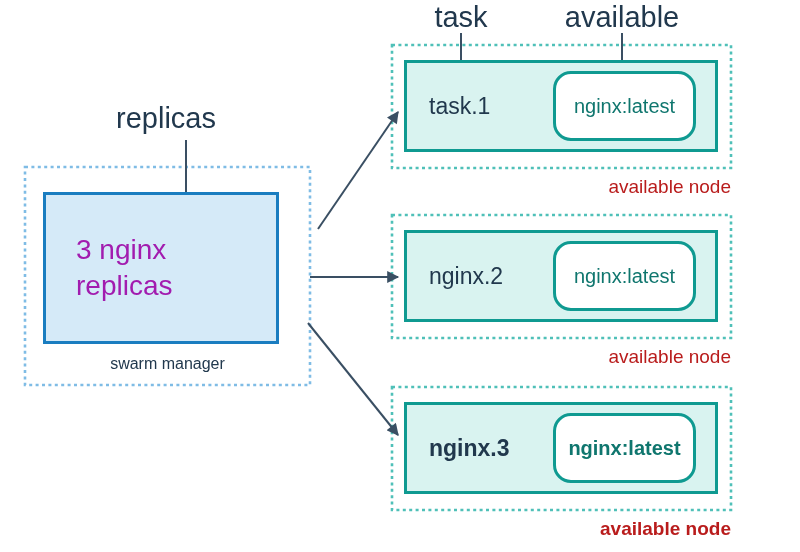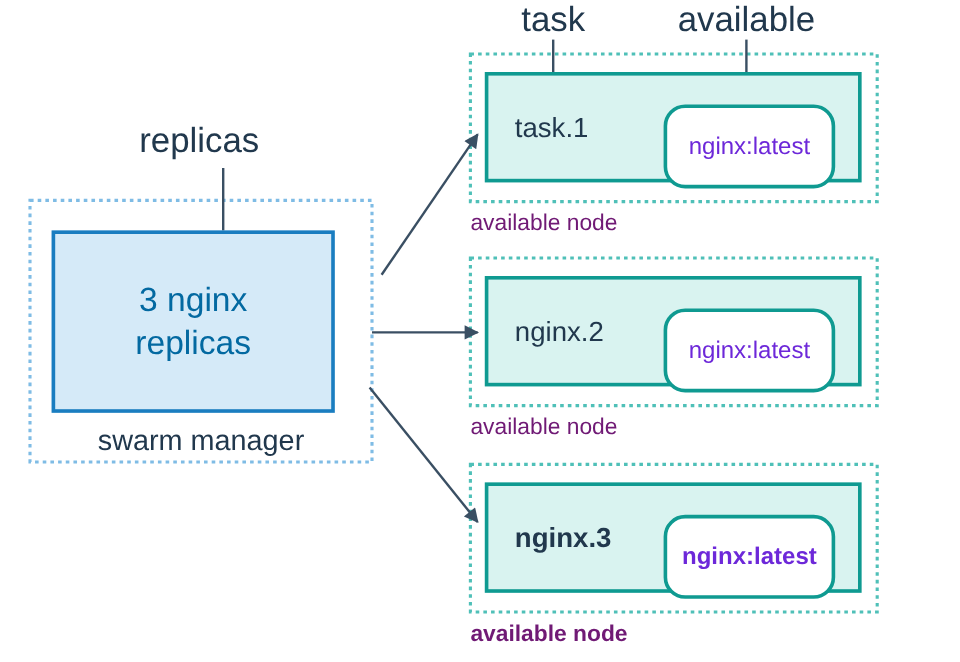--- a/index.html
+++ b/index.html
@@ -25,42 +25,41 @@
     height: 552px;
     pointer-events: none;
   }
   .lbl {
     position: absolute;
     text-align: center;
     color: #21384d;
     white-space: nowrap;
   }
   .lbl-big { font-size: 29px; line-height: 1.1; }
-  .lbl-caption { font-size: 24px; line-height: 1.1; }
+  .lbl-caption { font-size: 16px; line-height: 1.1; }
 
   
   .service-box {
     position: absolute;
     left: 43px;
     top: 192px;
     width: 236px;
     height: 152px;
     box-sizing: border-box;
     background: #d5eaf8;
     border: 3px solid #1a7dc0;
     display: flex;
     align-items: center;
     justify-content: center;
   }
   .service-box-text {
     width: 170px;
-    text-align: center;
     font-size: 28px;
     line-height: 1.28;
-    color: #0369a1;
+    color: #a21caf;
   }
 
   
   .node-group {
     position: absolute;
     left: 392px;
     width: 339px;
     height: 155px;
   }
   .task-box {
@@ -79,41 +78,41 @@
     top: 0;
     height: 86px;
     display: flex;
     align-items: center;
     font-size: 23px;
     color: #21384d;
   }
   .container-box {
     position: absolute;
     left: 146px;
-    top: 24px;
+    top: 8px;
     width: 143px;
     height: 70px;
     box-sizing: border-box;
     background: #ffffff;
     border: 3px solid #0f9a91;
     border-radius: 18px;
     display: flex;
     align-items: center;
     justify-content: center;
     font-size: 20px;
-    color: #6d28d9;
+    color: #0f766e;
   }
   .node-caption {
     position: absolute;
     left: 0;
     top: 131px;
     width: 339px;
-    text-align: left;
+    text-align: right;
     font-size: 19px;
-    color: #701a75;
+    color: #b91c1c;
   }
 </style>
 </head>
 <body>
 
 <div class="stage">
 
   <svg class="overlay" viewBox="0 0 800 552" xmlns="http://www.w3.org/2000/svg">
     <defs>
       <marker id="arrowhead" viewBox="0 0 10 10" refX="9" refY="5" markerUnits="userSpaceOnUse" markerWidth="14" markerHeight="12" orient="auto">

